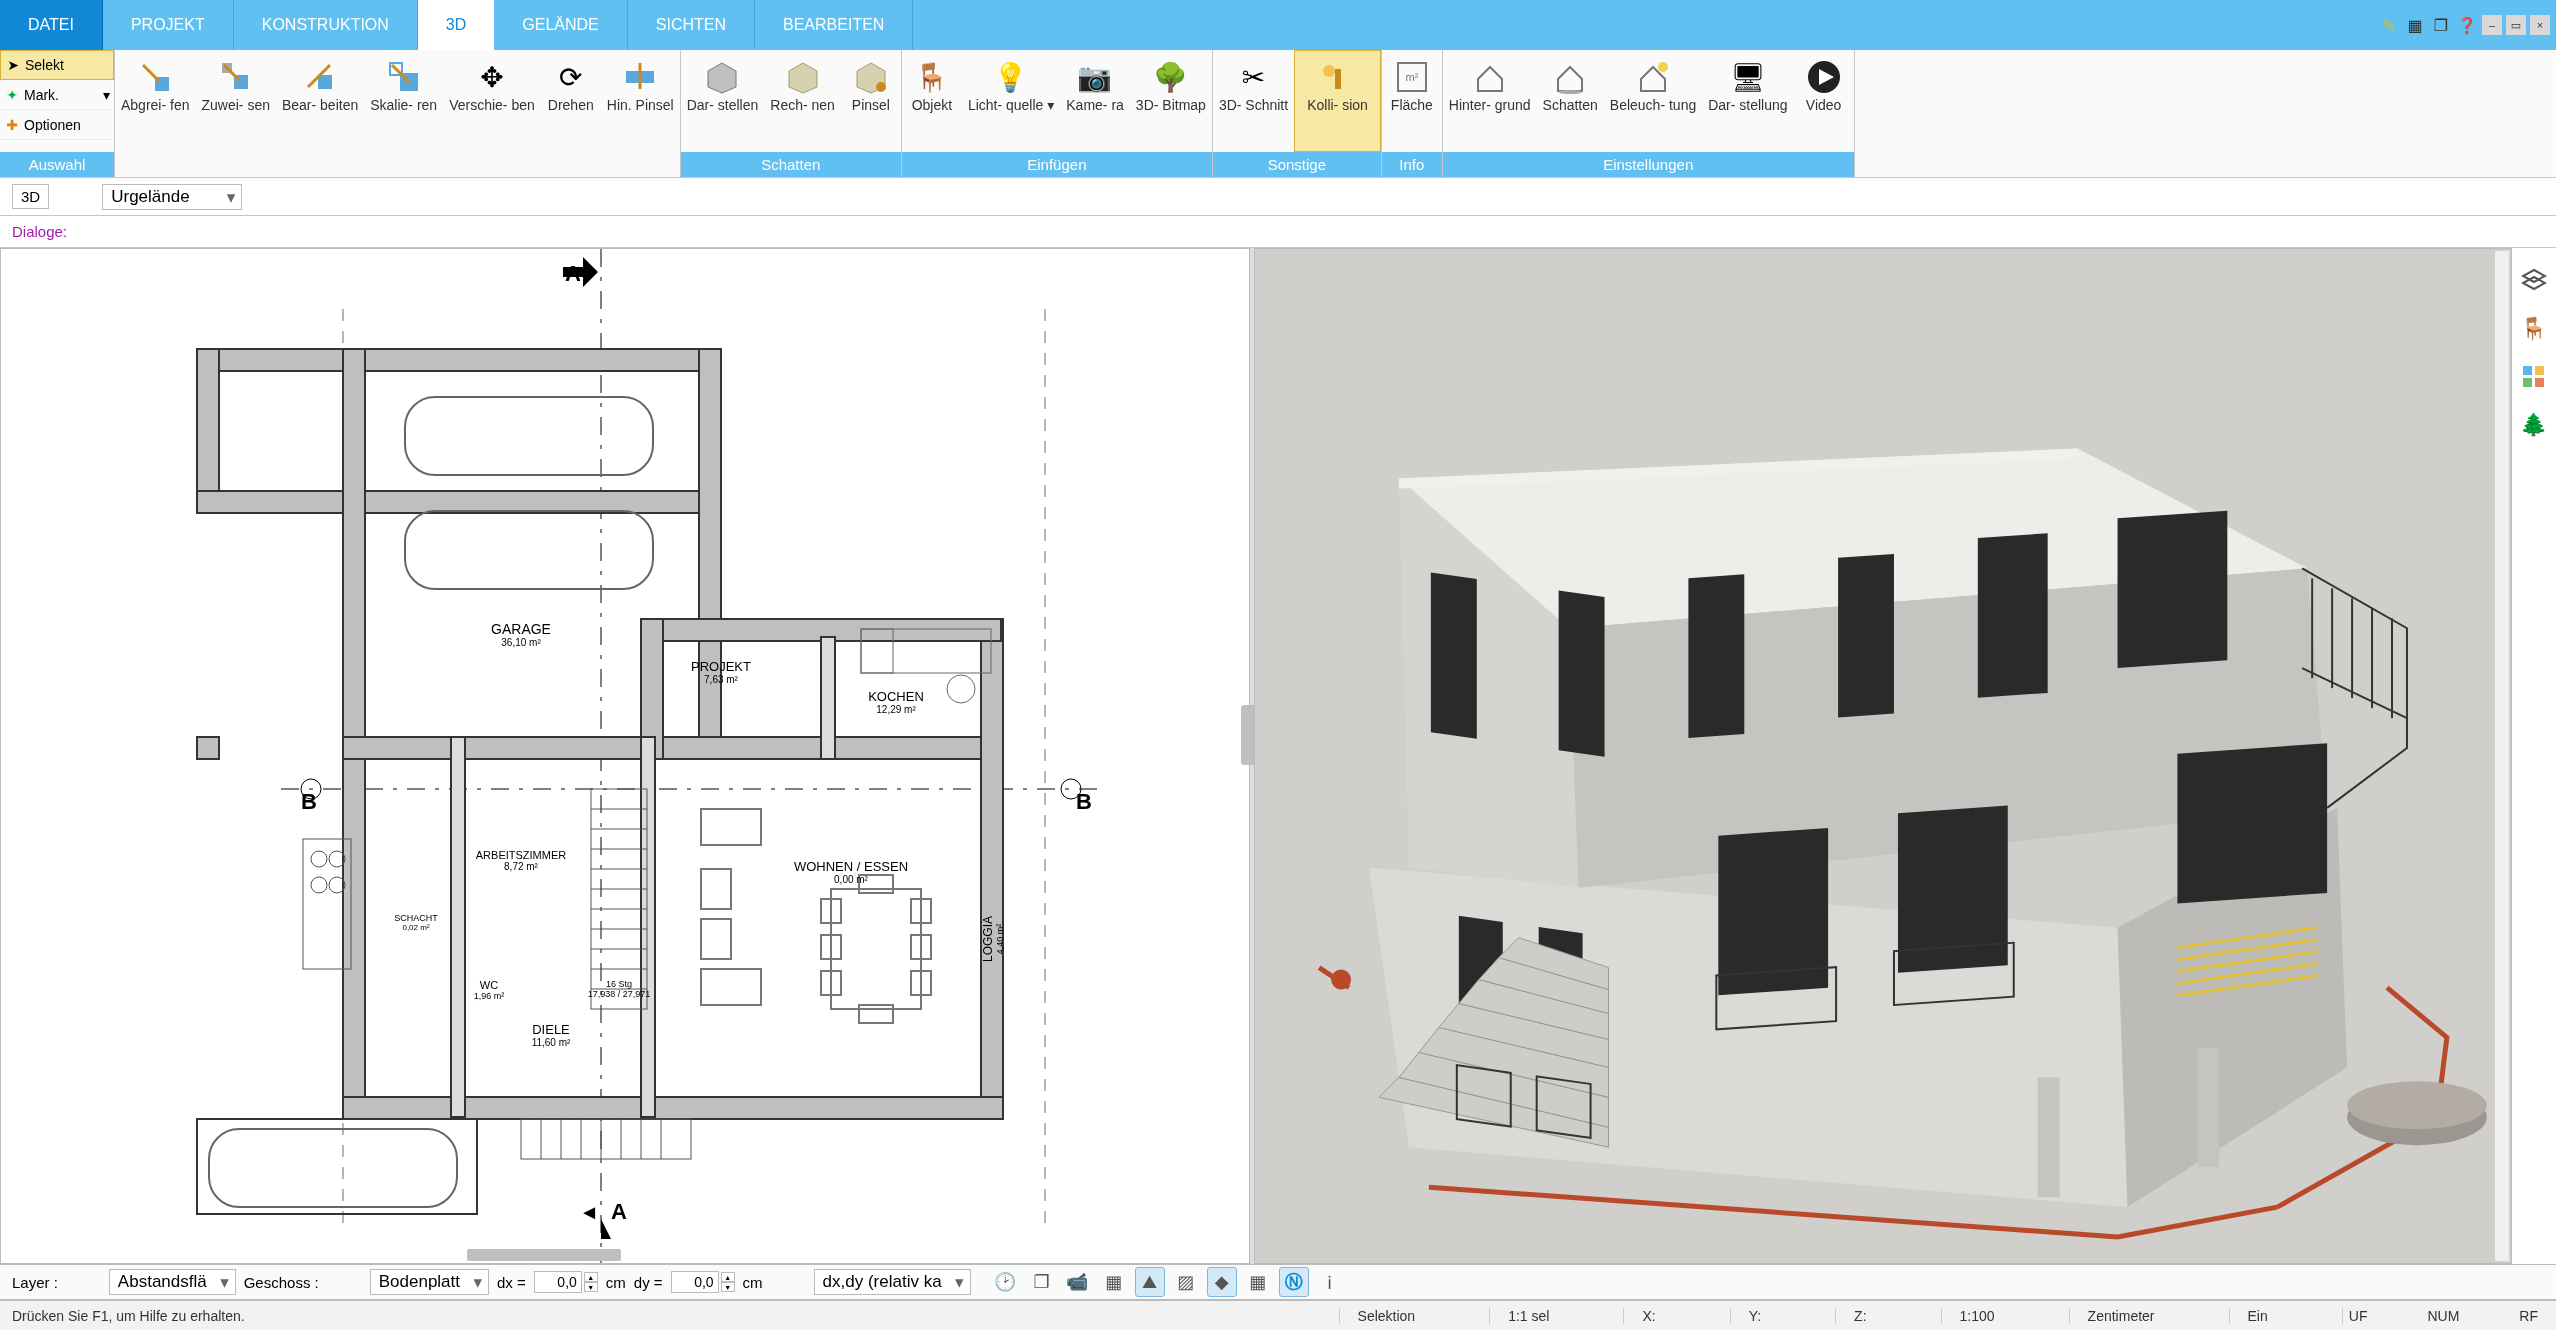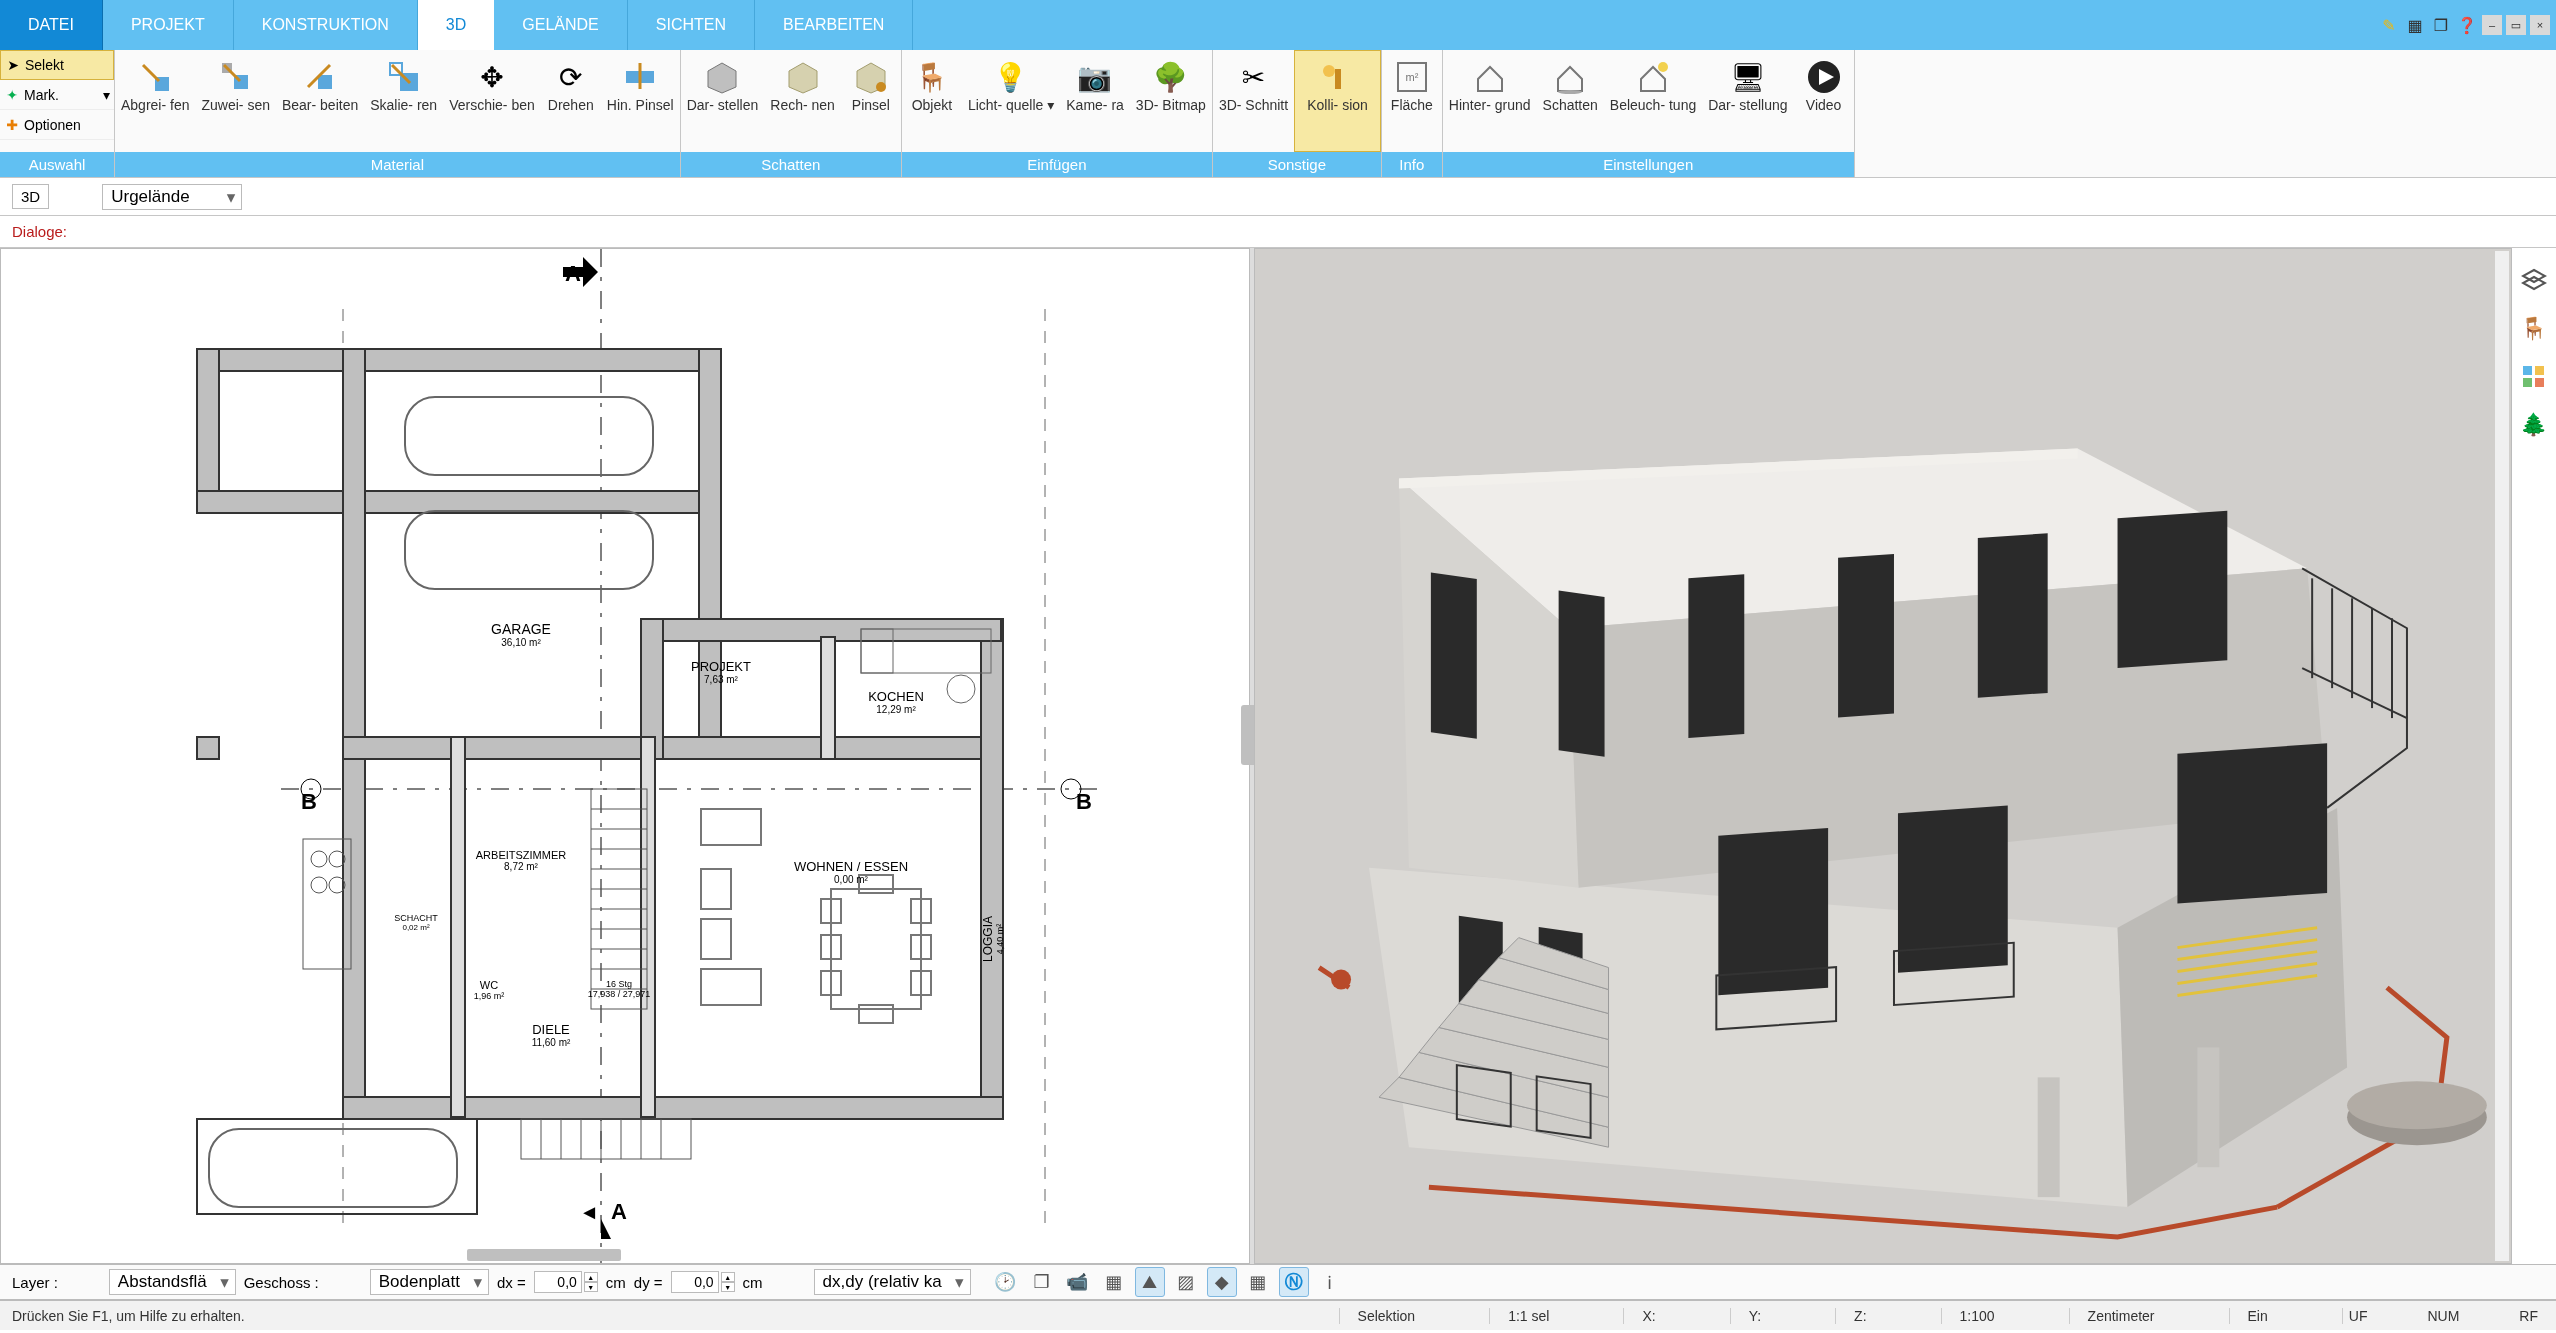--- a/index.html
+++ b/index.html
@@ -33,21 +33,21 @@
 .ribbon-btn.active { background: #f7e9a4; border: 1px solid #d6b23c; padding: 7px 12px 3px; }
 .ribbon-btn .icon { width: 38px; height: 38px; display: flex; align-items: center; justify-content: center; font-size: 28px; }
 .ribbon-btn .lbl { font-size: 14px; color: #333; text-align: center; line-height: 1.1; }
 
 
 .secondary-bar { display: flex; align-items: center; height: 38px; padding: 0 12px; border-bottom: 1px solid #c6c6c6; gap: 10px; }
 .mode-3d { border: 1px solid #bbb; padding: 3px 8px; font-size: 15px; background: #fff; }
 .combo { border: 1px solid #bbb; padding: 2px 28px 2px 8px; font-size: 17px; background: #fff; position: relative; min-width: 140px; margin-left: 43px; }
 .combo::after { content: "▾"; position: absolute; right: 6px; top: 2px; color: #666; }
 
-.dialogs-bar { height: 32px; padding: 0 12px; display: flex; align-items: center; border-bottom: 1px solid #c6c6c6; font-size: 15px; color: #b91c1c; }
+.dialogs-bar { height: 32px; padding: 0 12px; display: flex; align-items: center; border-bottom: 1px solid #c6c6c6; font-size: 15px; color: #a21caf; }
 
 
 .content { display: flex; height: 1016px; position: relative; }
 .pane { position: relative; background: #fff; border: 1px solid #bbb; }
 .plan-pane { width: 1250px; overflow: hidden; }
 .sep { width: 4px; background: #ddd; position: relative; }
 .sep .handle { width: 22px; height: 60px; background: #bfbfbf; position: absolute; left: -9px; top: 45%; border-radius: 3px; }
 .view3d-pane { flex: 1; background: #d1cfcc; position: relative; }
 .side-tools { width: 44px; background: #fff; display: flex; flex-direction: column; align-items: center; gap: 18px; padding-top: 18px; }
 .side-tool { width: 30px; height: 30px; display: flex; align-items: center; justify-content: center; font-size: 22px; color: #555; cursor: pointer; }
@@ -169,21 +169,20 @@
           <div class="icon">
             <svg width="36" height="36">
               <rect x="4" y="12" width="28" height="12" fill="#5aa7dc"></rect>
               <line x1="18" y1="4" x2="18" y2="30" stroke="#c98a20" stroke-width="3"></line>
             </svg>
           </div>
           <div class="lbl">Hin.
 Pinsel</div>
         </div>
     </div>
-    <div class="group-label">Material</div>
   </div>
 
   <div class="ribbon-group">
     <div class="group-items">
       <div class="ribbon-btn">
           <div class="icon">
             <svg width="36" height="36">
               <polygon points="18,4 32,12 32,28 18,34 4,28 4,12" fill="#bfbfbf" stroke="#777"></polygon>
             </svg>
           </div>

